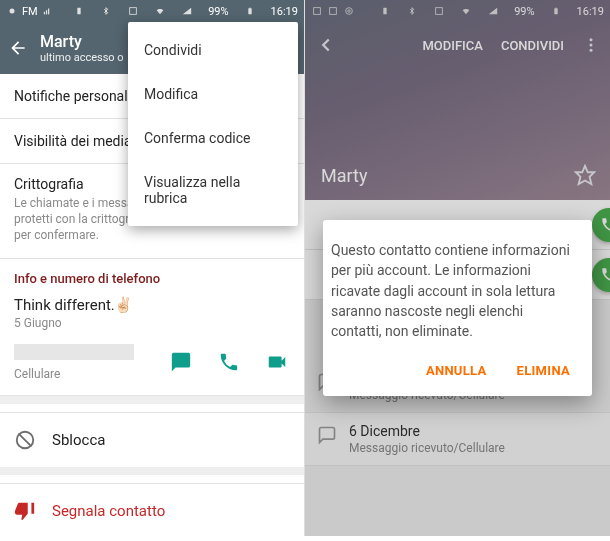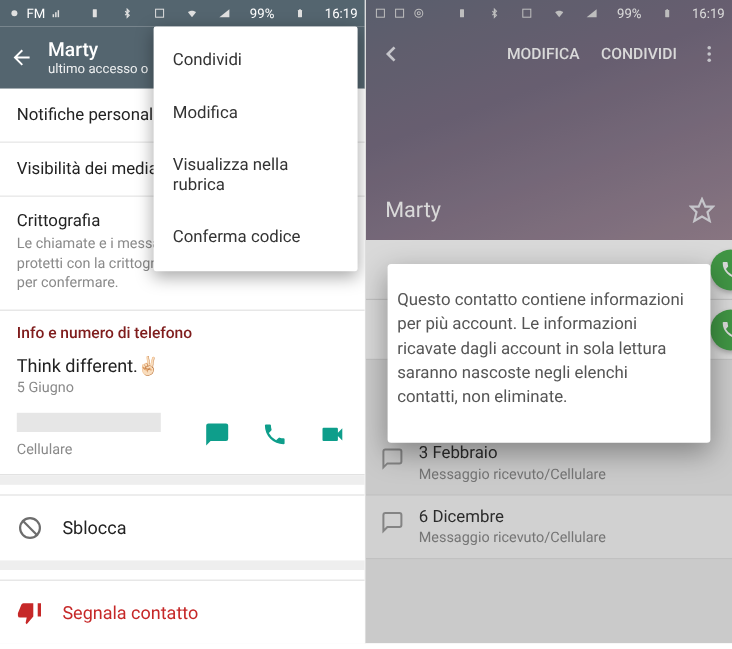--- a/index.html
+++ b/index.html
@@ -349,22 +349,22 @@
               <path d="M15 3H6a2 2 0 00-1.9 1.4L1 12v2a2 2 0 002 2h6l-1 5 1 1 6-7V3zm4 0h3v12h-3V3z"></path>
             </svg>
         </span>
         <span>Segnala contatto</span>
       </div>
     </div>
 
     <div class="dropdown">
       <div class="item">Condividi</div>
       <div class="item">Modifica</div>
+      <div class="item">Conferma codice</div>
       <div class="item">Visualizza nella rubrica</div>
-      <div class="item">Conferma codice</div>
     </div>
 
   </div>
 
   <div class="phone right">
 
     <div class="right-header">
 
       <div class="statusbar right-sb">
         <div class="sb-left">
@@ -490,17 +490,21 @@
           <div class="hdate">6 Dicembre</div>
           <div class="hsub">Messaggio ricevuto/Cellulare</div>
         </div>
       </div>
 
     </div>
 
     <div class="scrim"></div>
     <div class="dialog">
       <div class="dtext">Questo contatto contiene informazioni per più account. Le informazioni ricavate dagli account in sola lettura saranno nascoste negli elenchi contatti, non eliminate.</div>
+      <div class="dactions">
+        <span class="dbtn">ANNULLA</span>
+        <span class="dbtn">ELIMINA</span>
+      </div>
     </div>
 
   </div>
 
 </div>
 
 </body></html>

